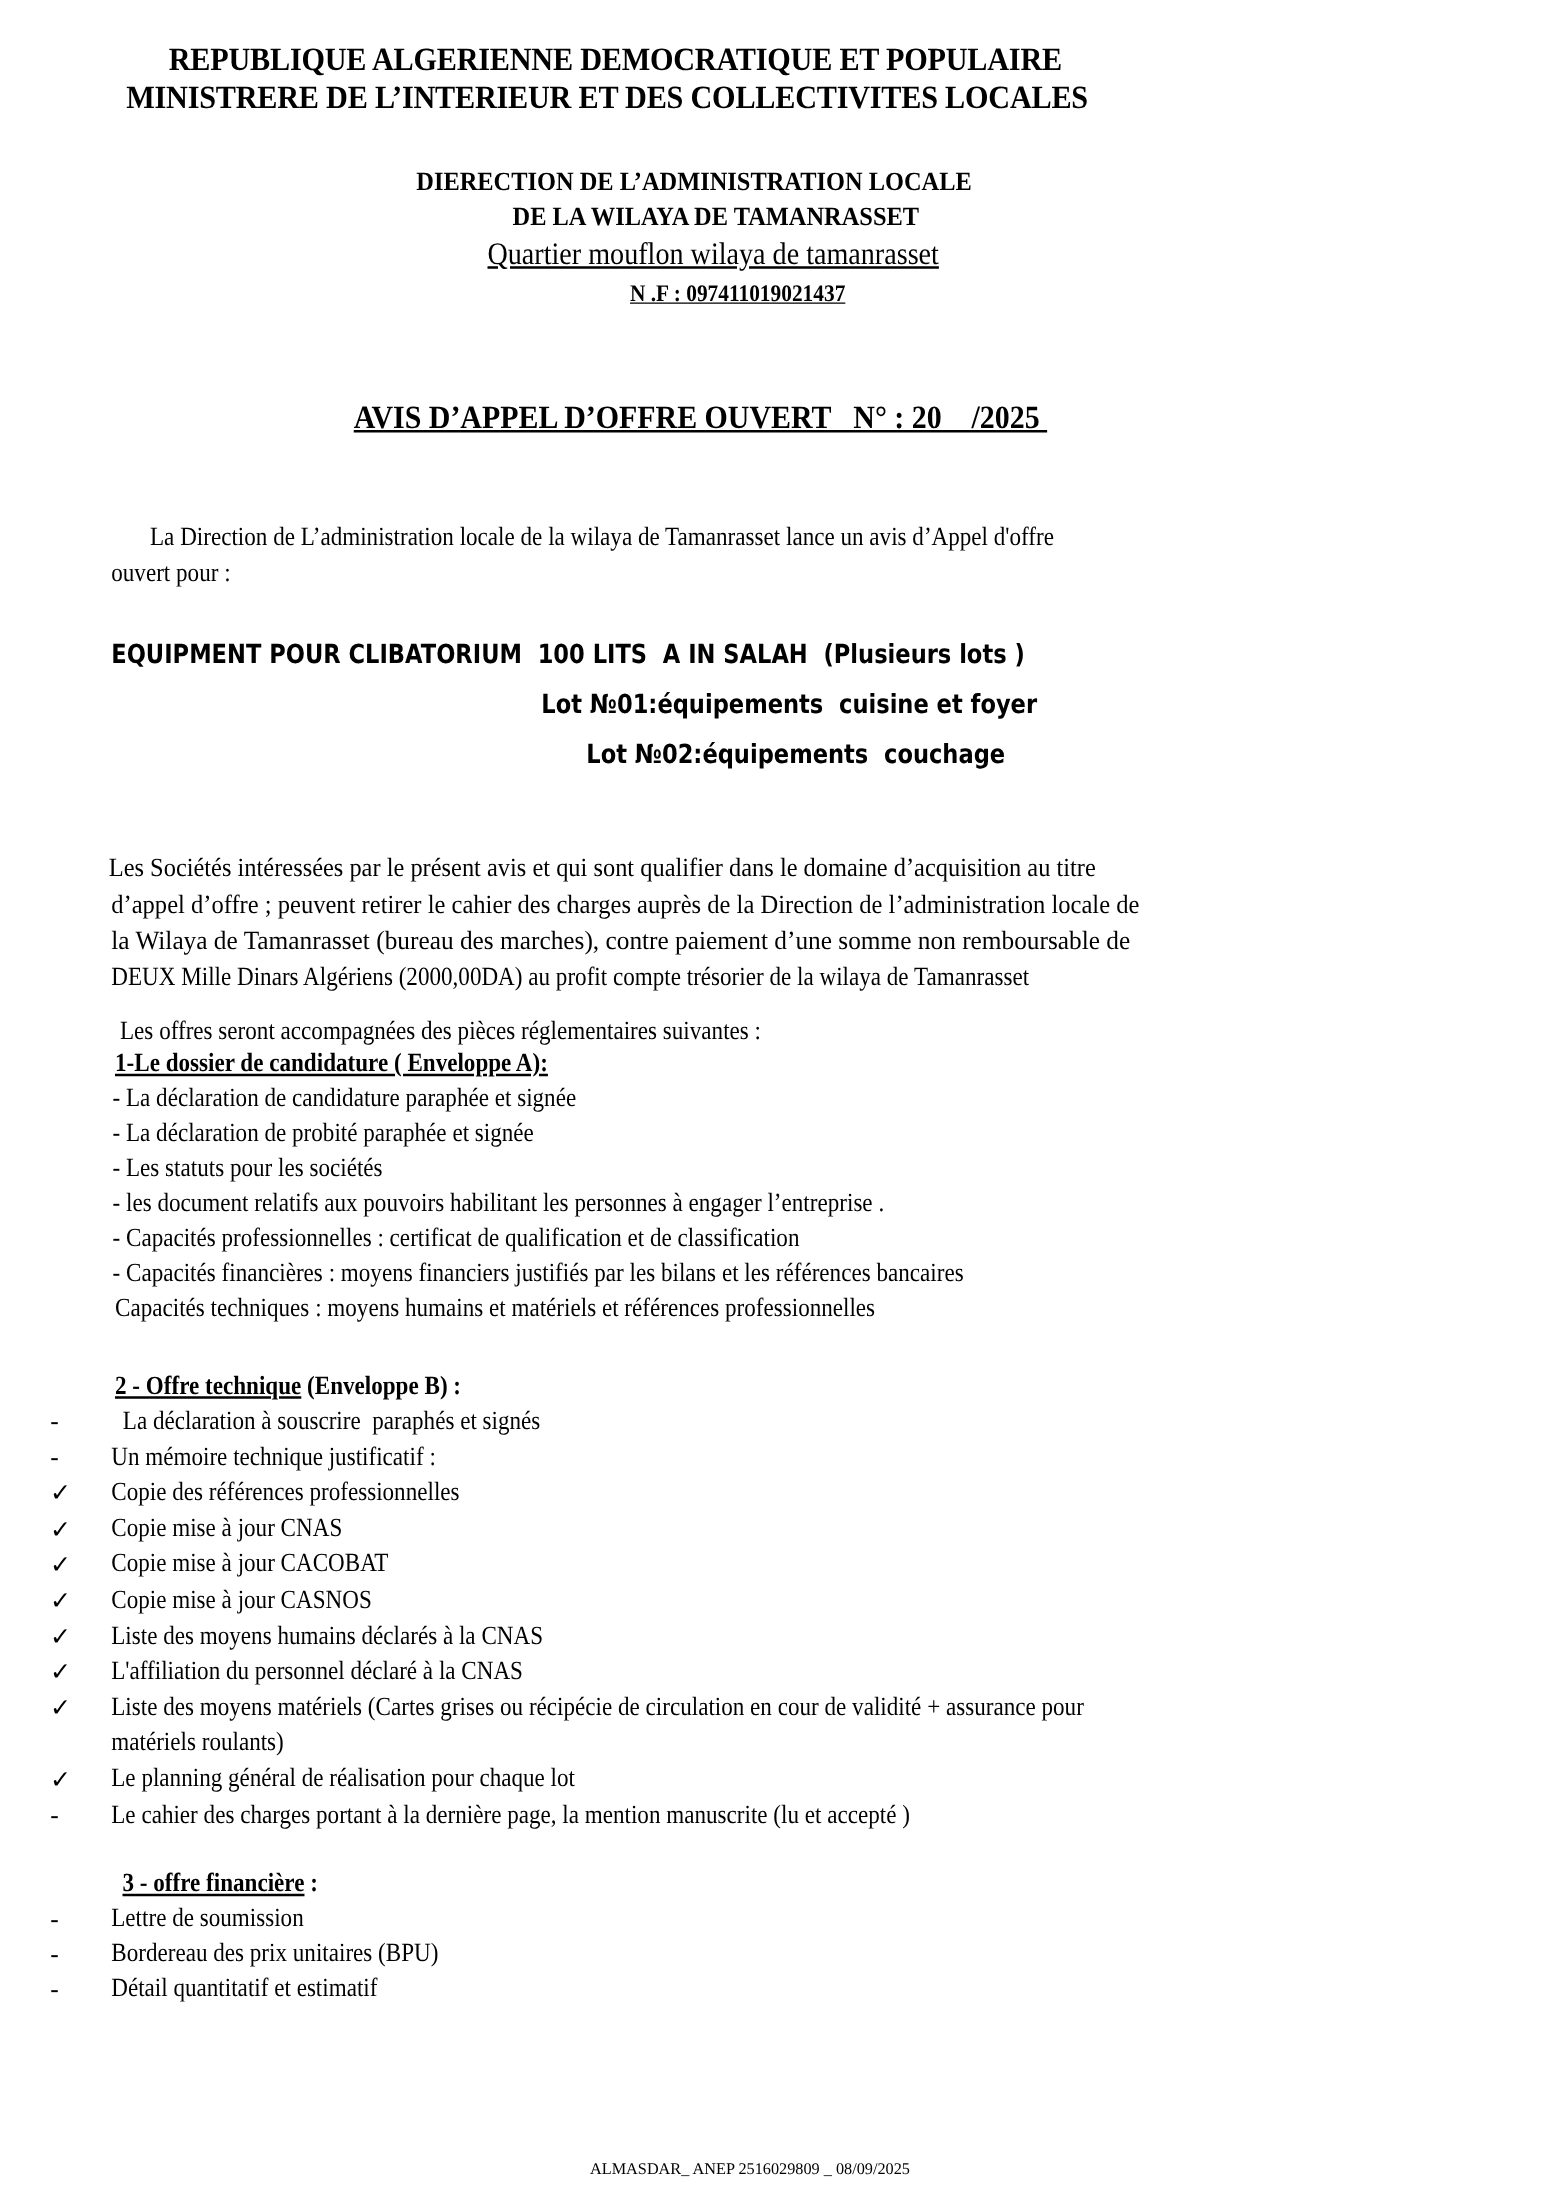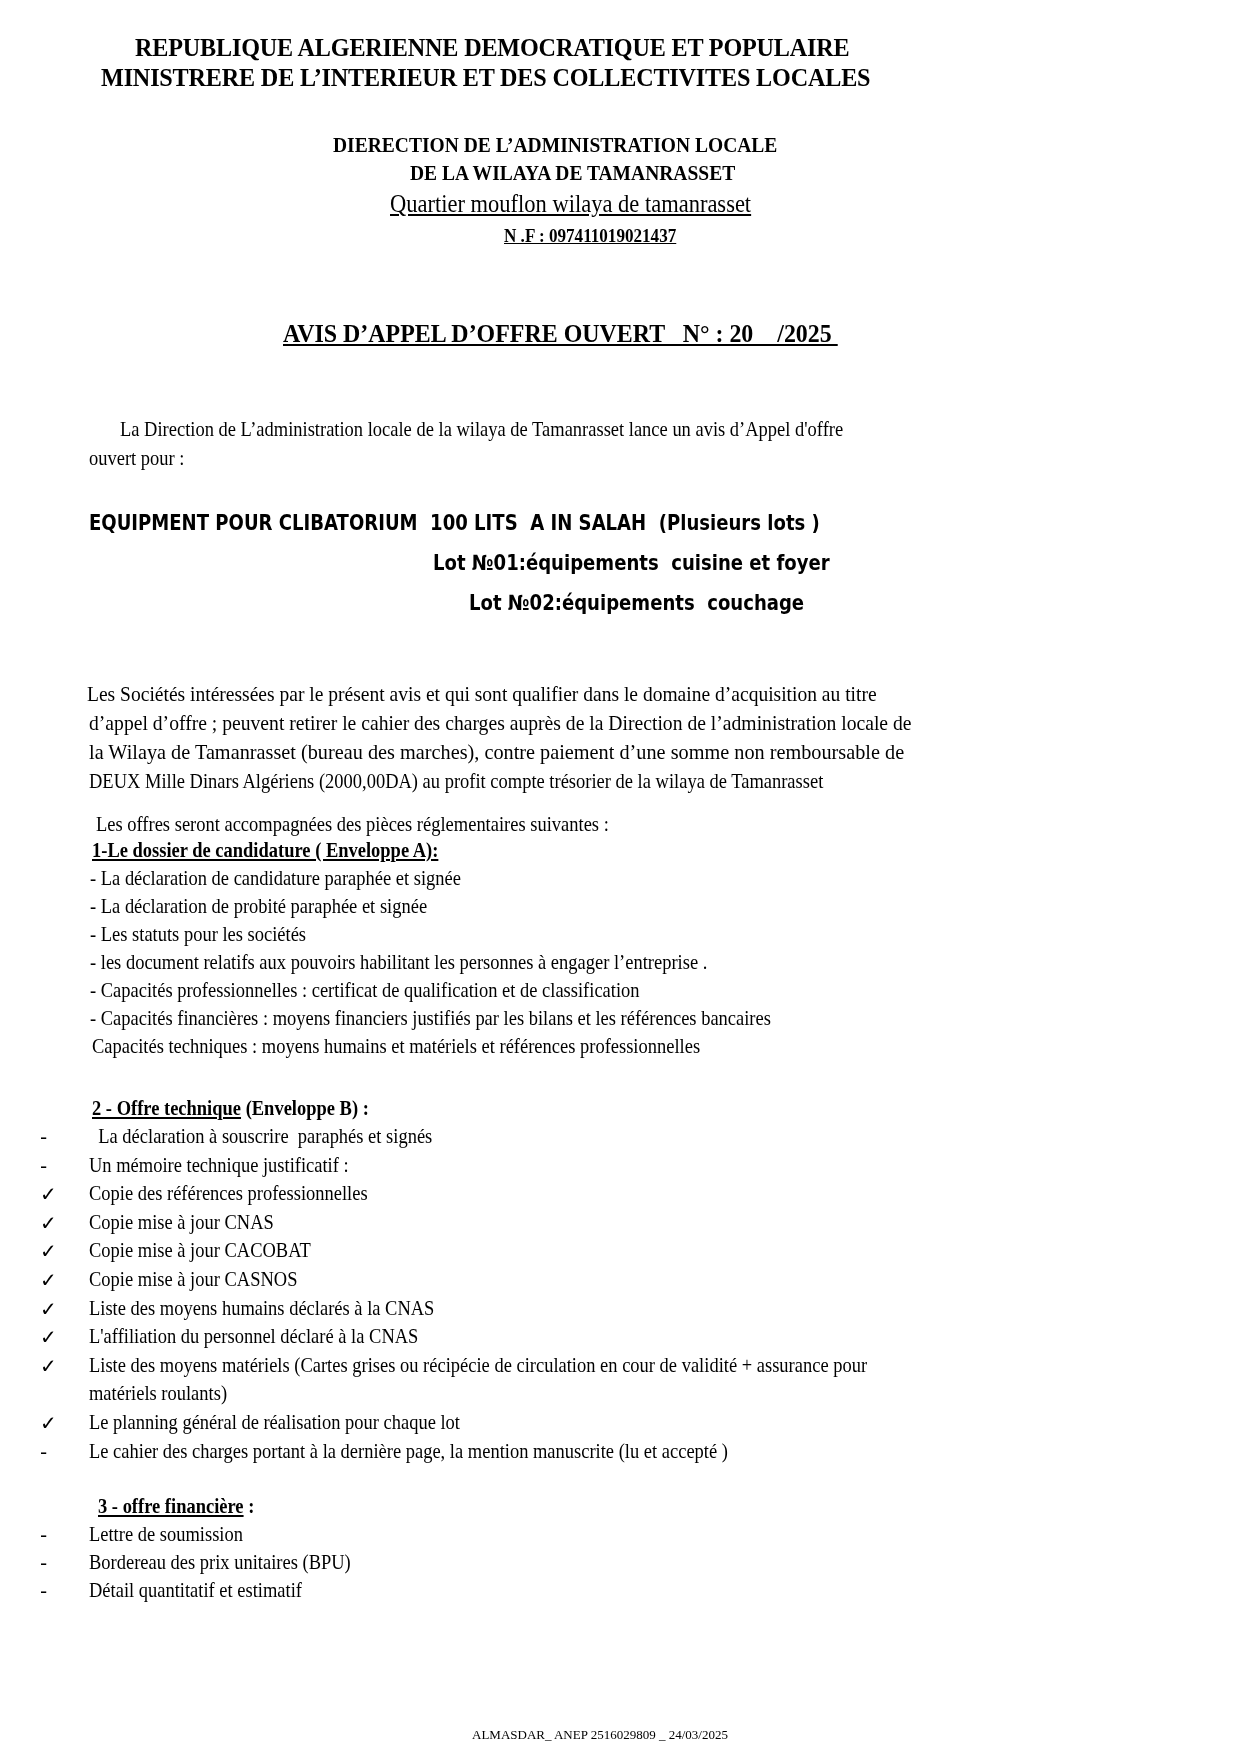--- a/index.html
+++ b/index.html
@@ -87,13 +87,13 @@
 
 <div id="s3list">
     <div class="marker" style="top: 1523px;">-</div>
     <div class="abs li" style="left: 89px; top: 1522px; white-space: pre;">Lettre de soumission</div>
     <div class="marker" style="top: 1551px;">-</div>
     <div class="abs li" style="left: 89px; top: 1550px; white-space: pre;">Bordereau des prix unitaires (BPU)</div>
     <div class="marker" style="top: 1579px;">-</div>
     <div class="abs li" style="left: 89px; top: 1578px; white-space: pre;">Détail quantitatif et estimatif</div>
   </div>
 
-<div class="abs footer" style="left:472px; top:1727px;">ALMASDAR_ ANEP 2516029809 _ 24/03/2025</div>
+<div class="abs footer" style="left:472px; top:1727px;">ALMASDAR_ ANEP 2516029809 _ 08/09/2025</div>
 
 </body></html>

